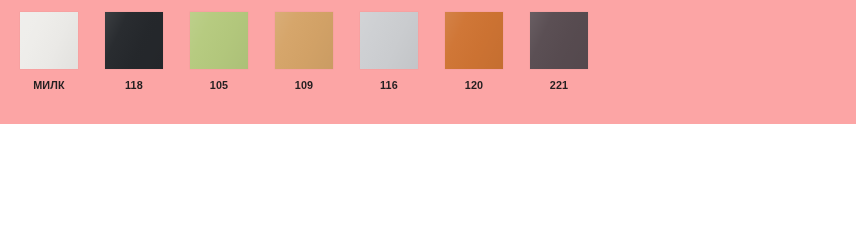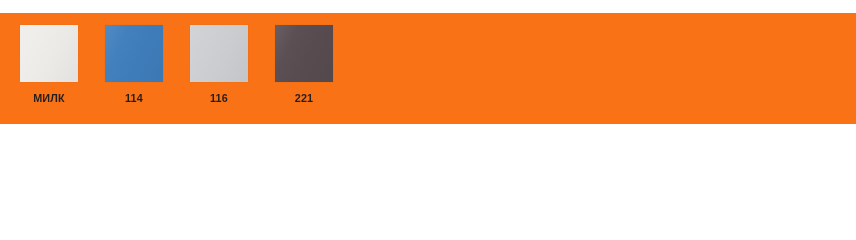--- a/index.html
+++ b/index.html
@@ -63,30 +63,42 @@
     letter-spacing: 0.2px;
     line-height: 13px;
     white-space: nowrap;
     transform: scaleX(0.94);
     transform-origin: center top;
   }
 </style>
 </head>
 <body>
 
-<div id="palette-strip" style="background: #f97316; margin-top: 13px;">
+<div id="palette-strip" style="background: #fca5a5;">
     <div class="swatch-cell">
       <div class="swatch-chip" style="background: rgb(238, 237, 234);"></div>
       <div class="swatch-label" style="color: rgb(35, 31, 32);">МИЛК</div>
     </div>
     <div class="swatch-cell">
-      <div class="swatch-chip" style="background: rgb(63, 126, 188);"></div>
-      <div class="swatch-label" style="color: rgb(35, 31, 32);">114</div>
+      <div class="swatch-chip" style="background: rgb(37, 40, 44);"></div>
+      <div class="swatch-label" style="color: rgb(35, 31, 32);">118</div>
+    </div>
+    <div class="swatch-cell">
+      <div class="swatch-chip" style="background: rgb(181, 202, 126);"></div>
+      <div class="swatch-label" style="color: rgb(35, 31, 32);">105</div>
+    </div>
+    <div class="swatch-cell">
+      <div class="swatch-chip" style="background: rgb(213, 164, 104);"></div>
+      <div class="swatch-label" style="color: rgb(35, 31, 32);">109</div>
     </div>
     <div class="swatch-cell">
       <div class="swatch-chip" style="background: rgb(205, 207, 210);"></div>
       <div class="swatch-label" style="color: rgb(35, 31, 32);">116</div>
+    </div>
+    <div class="swatch-cell">
+      <div class="swatch-chip" style="background: rgb(207, 116, 51);"></div>
+      <div class="swatch-label" style="color: rgb(35, 31, 32);">120</div>
     </div>
     <div class="swatch-cell">
       <div class="swatch-chip" style="background: rgb(88, 76, 81);"></div>
       <div class="swatch-label" style="color: rgb(35, 31, 32);">221</div>
     </div>
   </div>
 
 </body></html>

